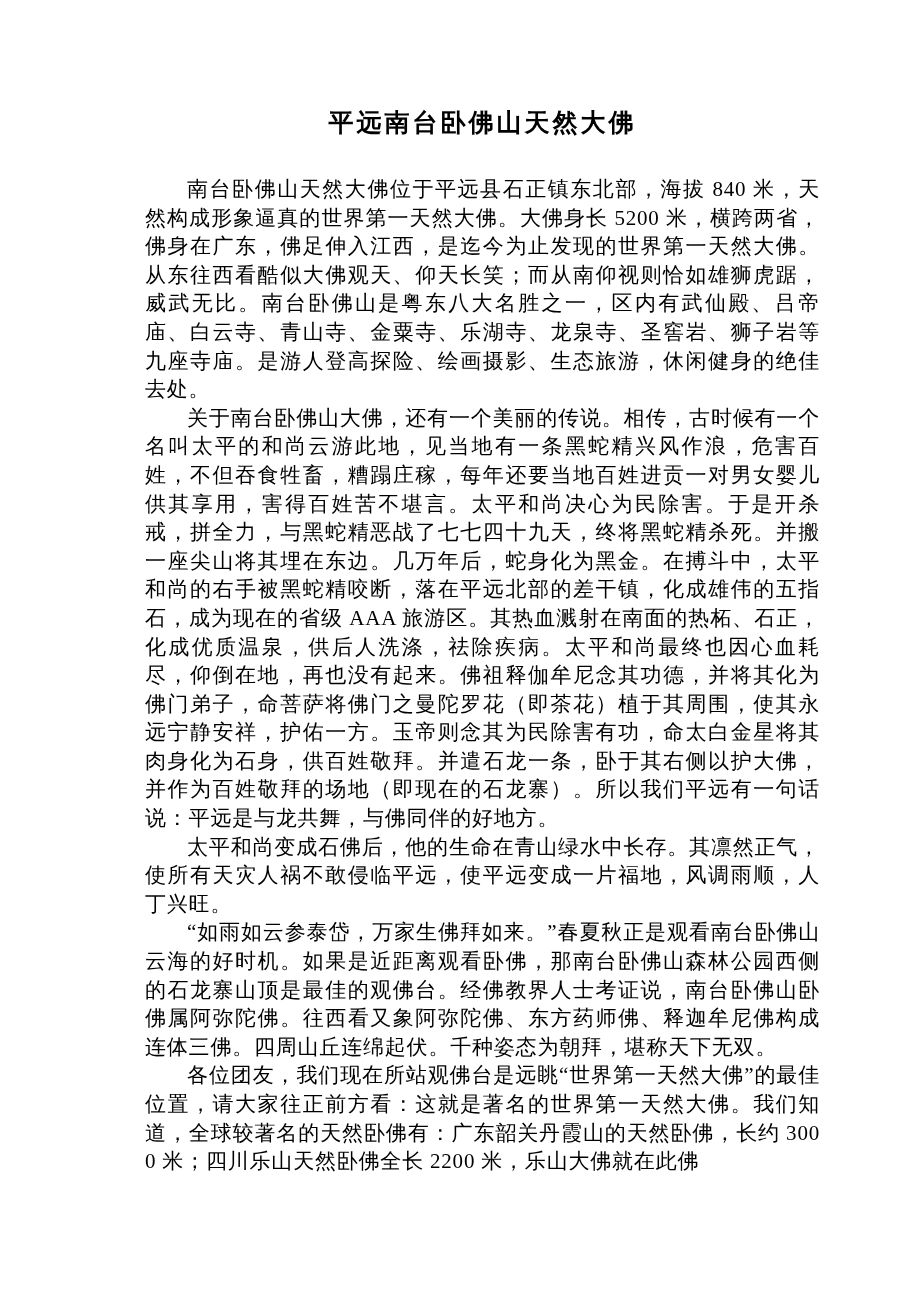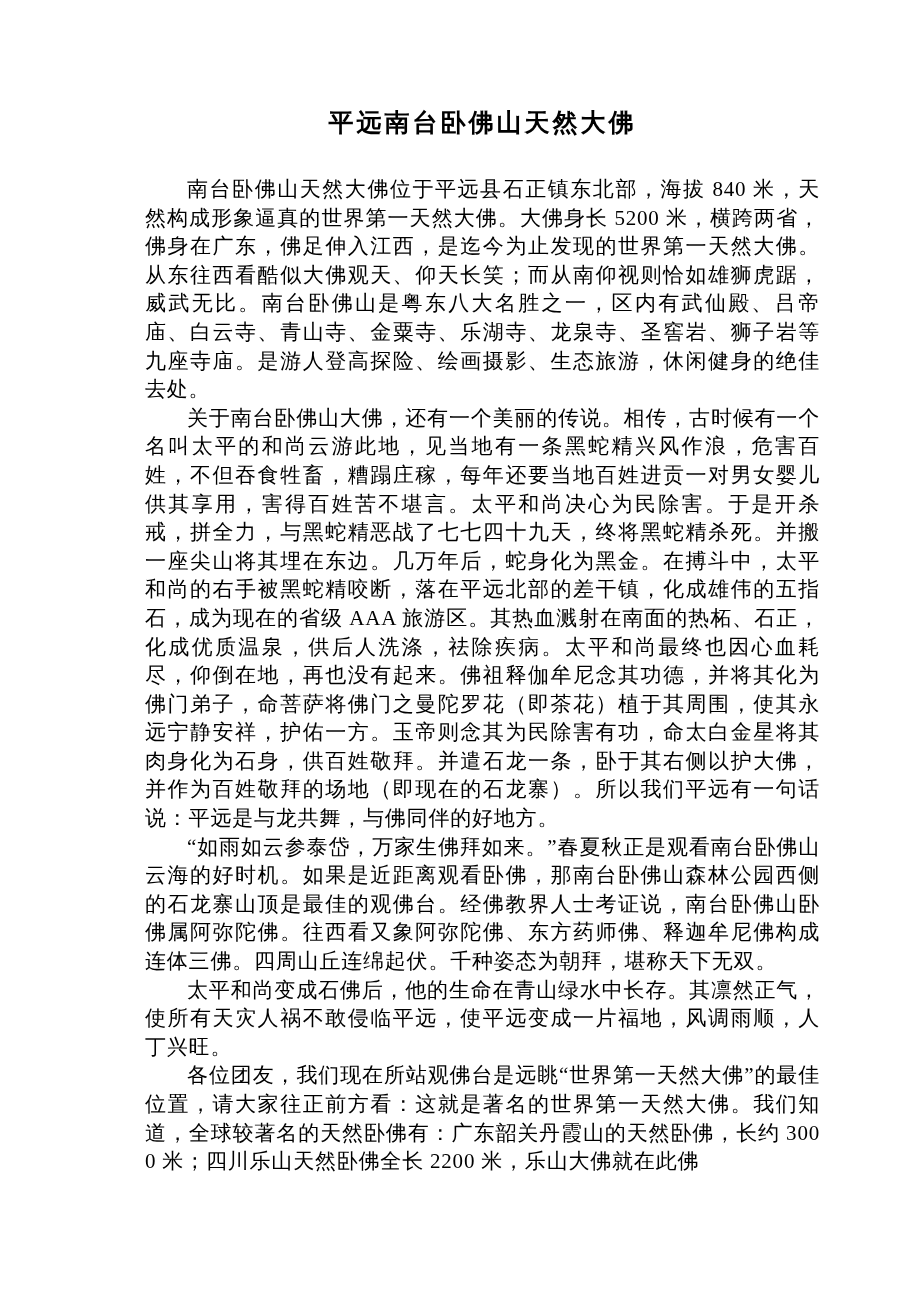--- a/index.html
+++ b/index.html
@@ -38,17 +38,17 @@
   }
 </style>
 </head>
 <body>
 
 <div class="page">
   <h1 class="doc-title">平远南台卧佛山天然大佛</h1>
   <div class="doc-body">
     <p>南台卧佛山天然大佛位于平远县石正镇东北部，海拔 840 米，天然构成形象逼真的世界第一天然大佛。大佛身长 5200 米，横跨两省，佛身在广东，佛足伸入江西，是迄今为止发现的世界第一天然大佛。从东往西看酷似大佛观天、仰天长笑；而从南仰视则恰如雄狮虎踞，威武无比。南台卧佛山是粤东八大名胜之一，区内有武仙殿、吕帝庙、白云寺、青山寺、金粟寺、乐湖寺、龙泉寺、圣窖岩、狮子岩等九座寺庙。是游人登高探险、绘画摄影、生态旅游，休闲健身的绝佳去处。</p>
     <p>关于南台卧佛山大佛，还有一个美丽的传说。相传，古时候有一个名叫太平的和尚云游此地，见当地有一条黑蛇精兴风作浪，危害百姓，不但吞食牲畜，糟蹋庄稼，每年还要当地百姓进贡一对男女婴儿供其享用，害得百姓苦不堪言。太平和尚决心为民除害。于是开杀戒，拼全力，与黑蛇精恶战了七七四十九天，终将黑蛇精杀死。并搬一座尖山将其埋在东边。几万年后，蛇身化为黑金。在搏斗中，太平和尚的右手被黑蛇精咬断，落在平远北部的差干镇，化成雄伟的五指石，成为现在的省级 AAA 旅游区。其热血溅射在南面的热柘、石正，化成优质温泉，供后人洗涤，祛除疾病。太平和尚最终也因心血耗尽，仰倒在地，再也没有起来。佛祖释伽牟尼念其功德，并将其化为佛门弟子，命菩萨将佛门之曼陀罗花（即茶花）植于其周围，使其永远宁静安祥，护佑一方。玉帝则念其为民除害有功，命太白金星将其肉身化为石身，供百姓敬拜。并遣石龙一条，卧于其右侧以护大佛，并作为百姓敬拜的场地（即现在的石龙寨）。所以我们平远有一句话说：平远是与龙共舞，与佛同伴的好地方。</p>
+    <p>太平和尚变成石佛后，他的生命在青山绿水中长存。其凛然正气，使所有天灾人祸不敢侵临平远，使平远变成一片福地，风调雨顺，人丁兴旺。</p>
     <p>“如雨如云参泰岱，万家生佛拜如来。”春夏秋正是观看南台卧佛山云海的好时机。如果是近距离观看卧佛，那南台卧佛山森林公园西侧的石龙寨山顶是最佳的观佛台。经佛教界人士考证说，南台卧佛山卧佛属阿弥陀佛。往西看又象阿弥陀佛、东方药师佛、释迦牟尼佛构成连体三佛。四周山丘连绵起伏。千种姿态为朝拜，堪称天下无双。</p>
-    <p>太平和尚变成石佛后，他的生命在青山绿水中长存。其凛然正气，使所有天灾人祸不敢侵临平远，使平远变成一片福地，风调雨顺，人丁兴旺。</p>
     <p>各位团友，我们现在所站观佛台是远眺“世界第一天然大佛”的最佳位置，请大家往正前方看：这就是著名的世界第一天然大佛。我们知道，全球较著名的天然卧佛有：广东韶关丹霞山的天然卧佛，长约 3000 米；四川乐山天然卧佛全长 2200 米，乐山大佛就在此佛</p>
   </div>
 </div>
 
 </body></html>

